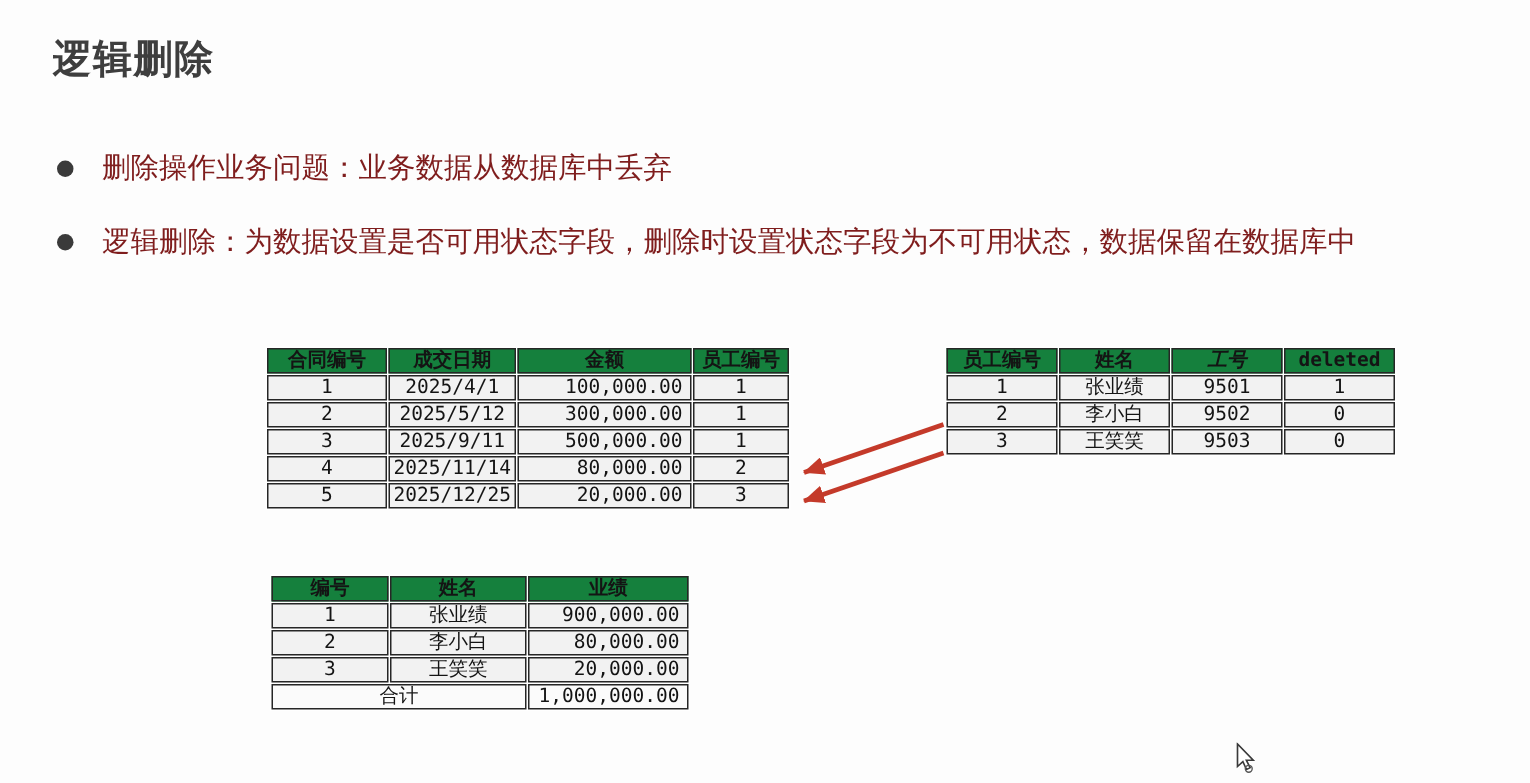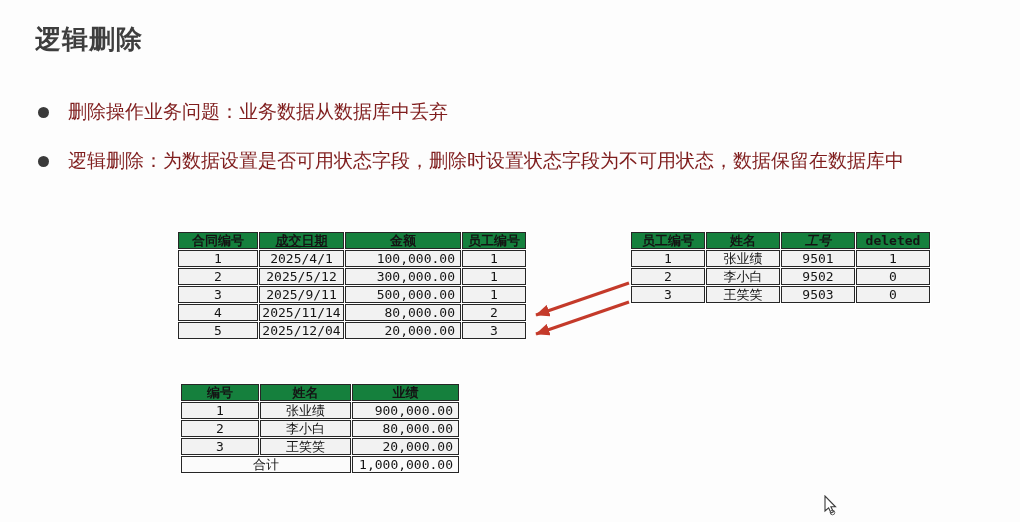--- a/index.html
+++ b/index.html
@@ -100,21 +100,21 @@
 
 <div class="bullet bullet-2">
   <span class="dot"></span>
   <span>逻辑删除：为数据设置是否可用状态字段，删除时设置状态字段为不可用状态，数据保留在数据库中</span>
 </div>
 
 <table class="xl-table contracts">
   <thead>
       <tr>
         <th style="width: 80px;">合同编号</th>
-        <th style="width: 85px; text-decoration: underline;">成交日期</th>
+        <th style="width: 85px;">成交日期</th>
         <th style="width: 116px;">金额</th>
         <th style="width: 64px;">员工编号</th>
       </tr>
     </thead>
   <tbody>
       <tr>
         <td>1</td>
         <td>2025/4/1</td>
         <td>100,000.00</td>
         <td>1</td>
@@ -132,21 +132,21 @@
         <td>1</td>
       </tr>
       <tr>
         <td>4</td>
         <td>2025/11/14</td>
         <td>80,000.00</td>
         <td>2</td>
       </tr>
       <tr>
         <td>5</td>
-        <td>2025/12/04</td>
+        <td>2025/12/25</td>
         <td>20,000.00</td>
         <td>3</td>
       </tr>
     </tbody>
 </table>
 
 <table class="xl-table employees">
   <thead>
       <tr>
         <th style="width: 74px;">员工编号</th>

